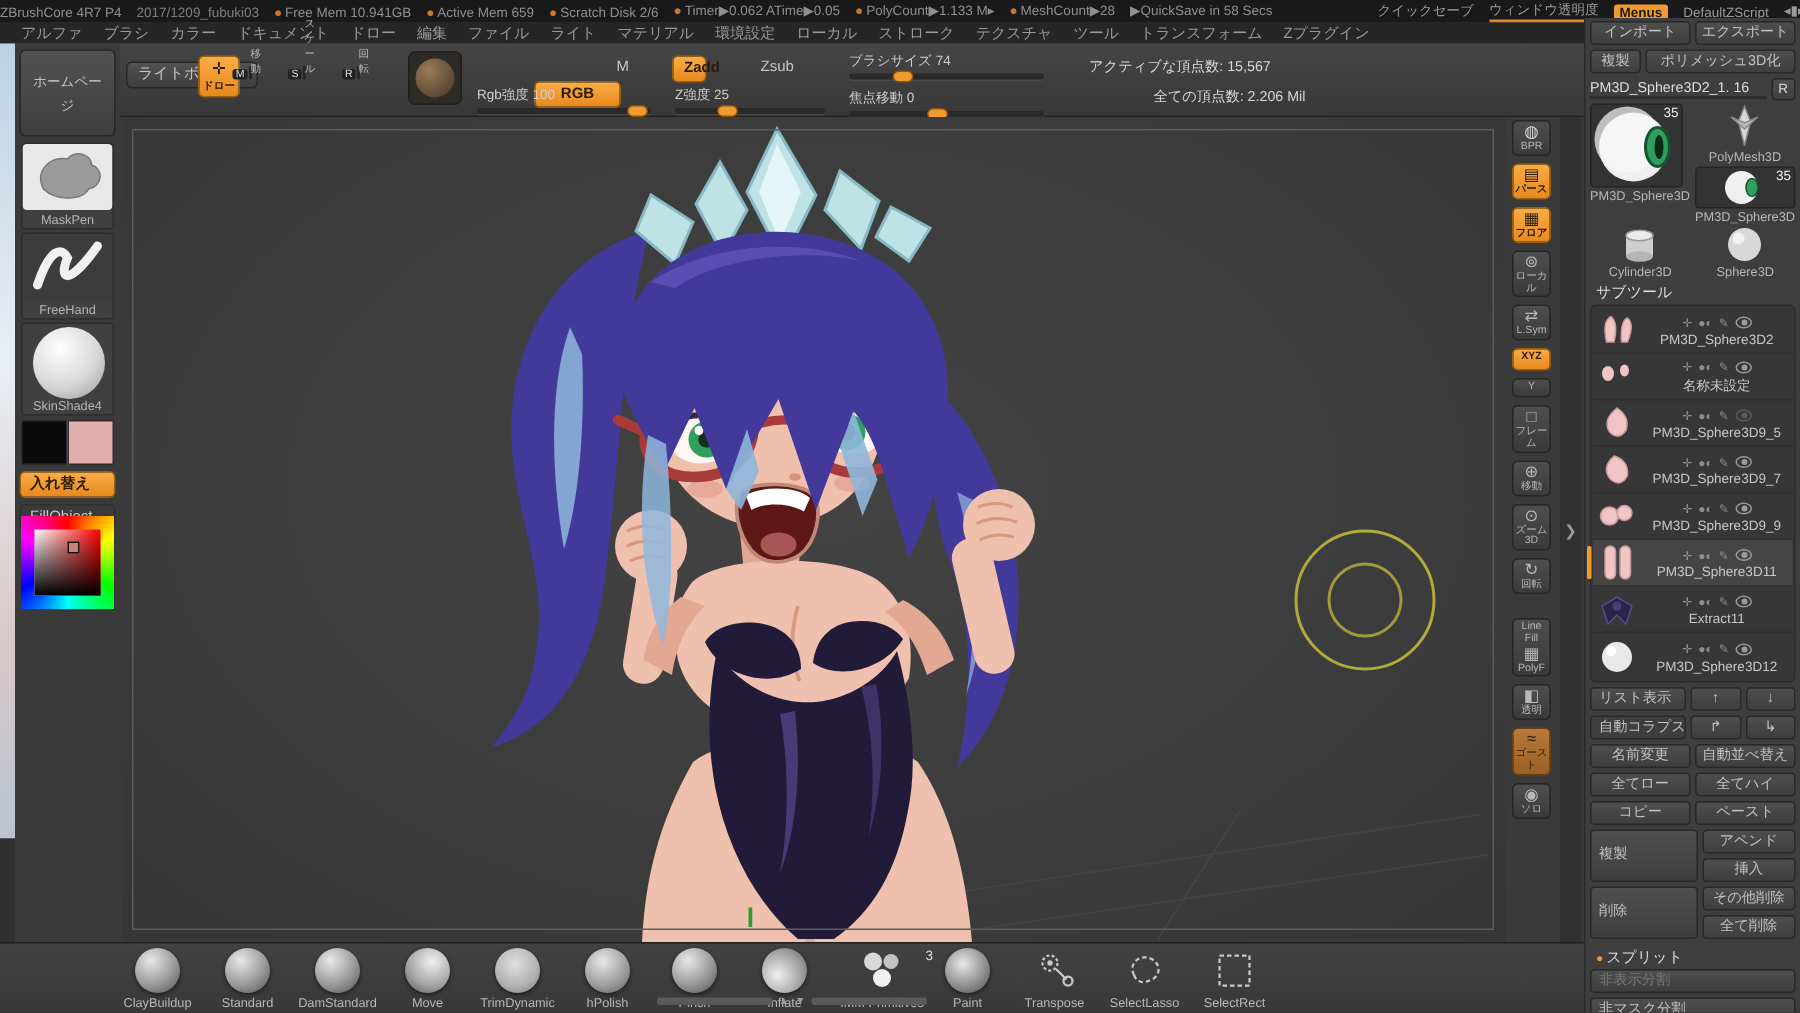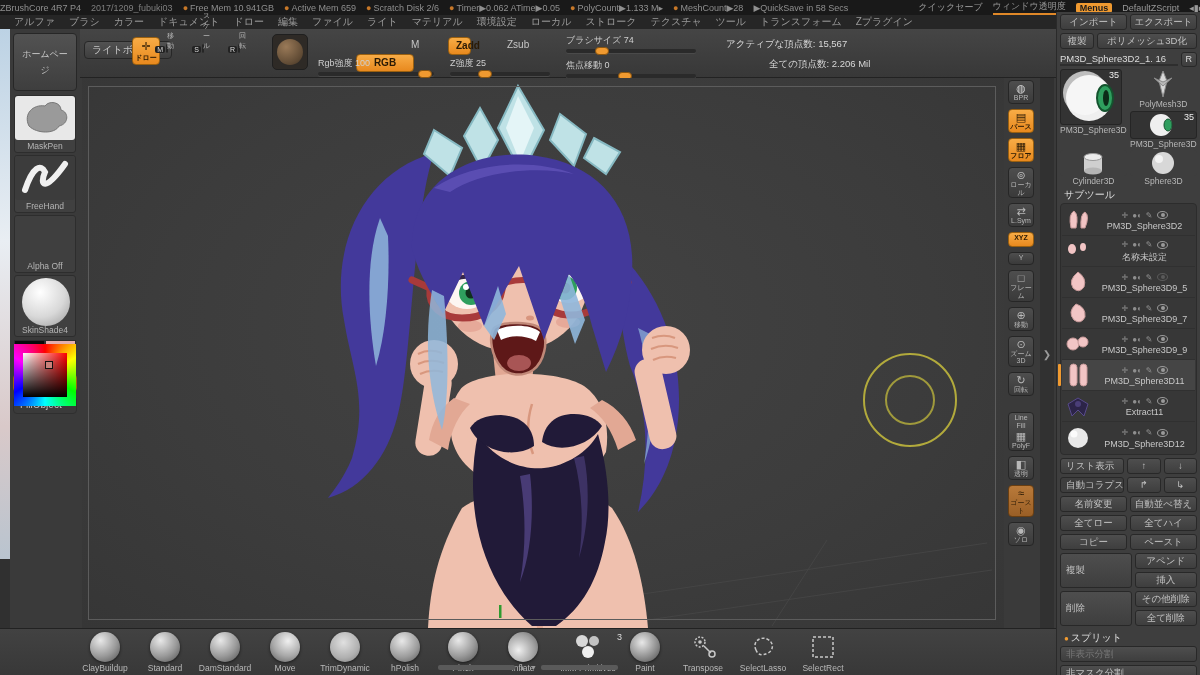--- a/index.html
+++ b/index.html
@@ -218,23 +218,20 @@
     </div>
 
     <div class="thumbbox" style="height:58px;">
       <svg width="60" height="44" viewBox="0 0 60 44">
         <rect x="0" y="0" width="60" height="44" rx="3" fill="#3c3c3c"></rect>
         <path d="M10 34 C18 10 26 8 30 16 C24 30 30 36 50 8" fill="none" stroke="#f0f0f0" stroke-width="6" stroke-linecap="round"></path>
       </svg>
       <span class="cap">FreeHand</span>
     </div>
 
-    <div class="thumbbox" style="height:58px;background:#3f3f3f;">
-      <span class="cap">Alpha Off</span>
-    </div>
 
 
     <div class="thumbbox" style="height:62px;">
       <span style="position:absolute;left:7px;top:2px;width:48px;height:48px;border-radius:50%;background:radial-gradient(circle at 38% 30%, #ffffff, #d8d8d8 55%, #9f9f9f 95%);"></span>
       <span class="cap">SkinShade4</span>
     </div>
 
     <div class="abs" style="left:4px;top:315px;width:62px;height:62px;background:conic-gradient(#f00,#ff0,#0f0,#0ff,#00f,#f0f,#f00);">
       <div style="position:absolute;left:9px;top:9px;width:44px;height:44px;background:linear-gradient(to right,#fff,#f00);">
         <div style="position:absolute;inset:0;background:linear-gradient(to bottom,rgba(0,0,0,0),#000);"></div>

